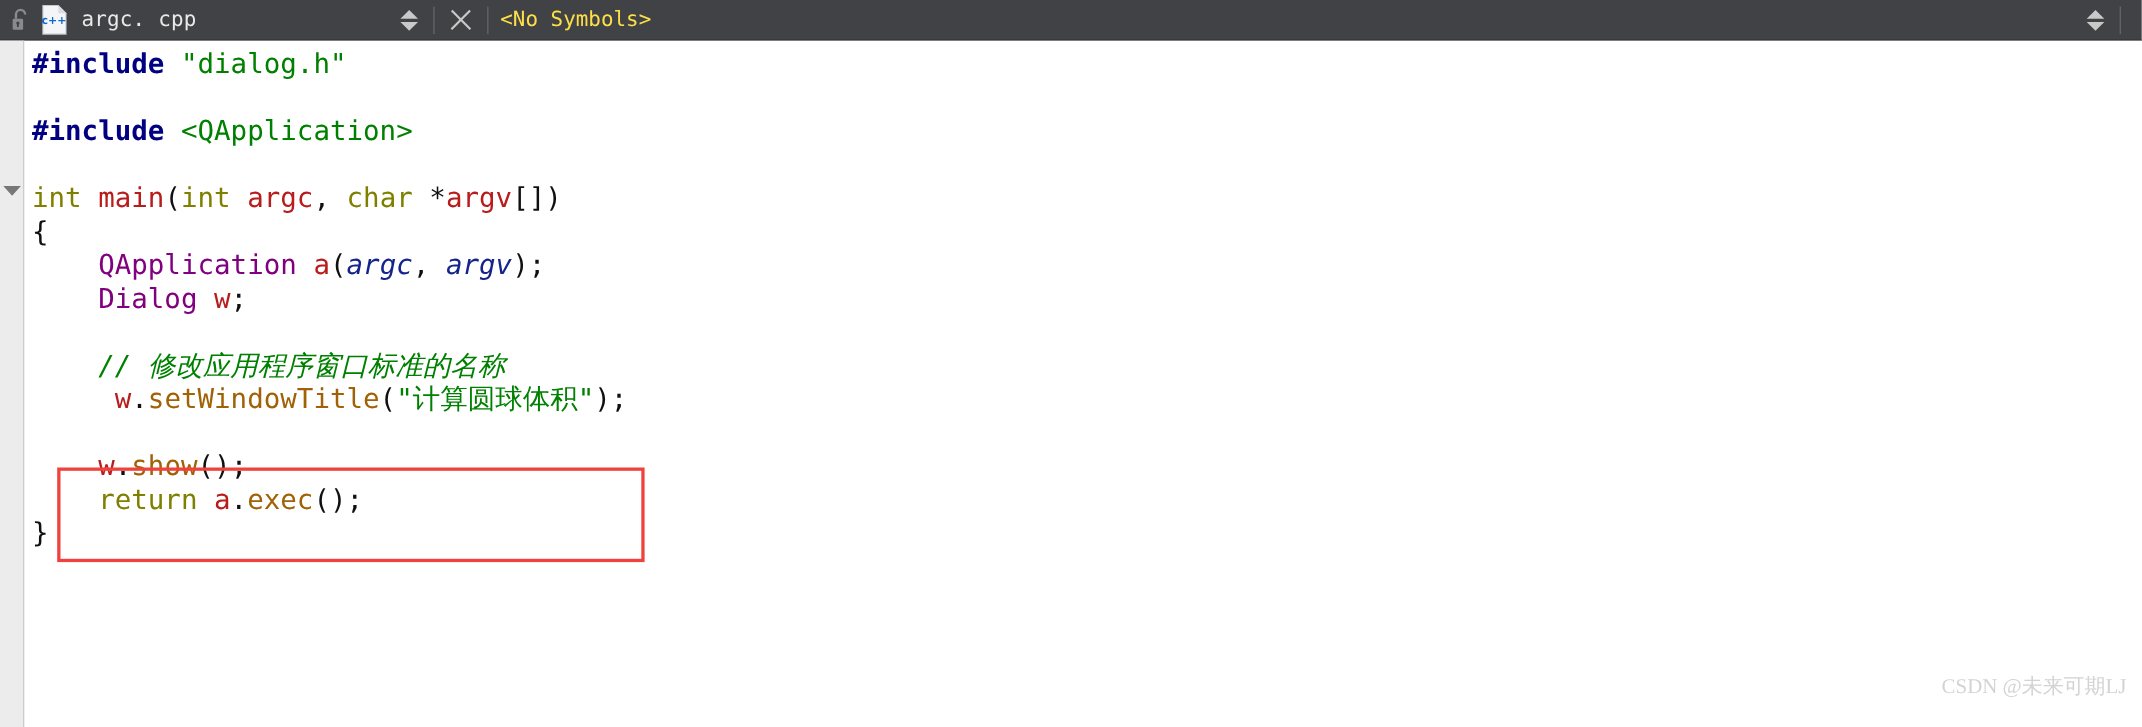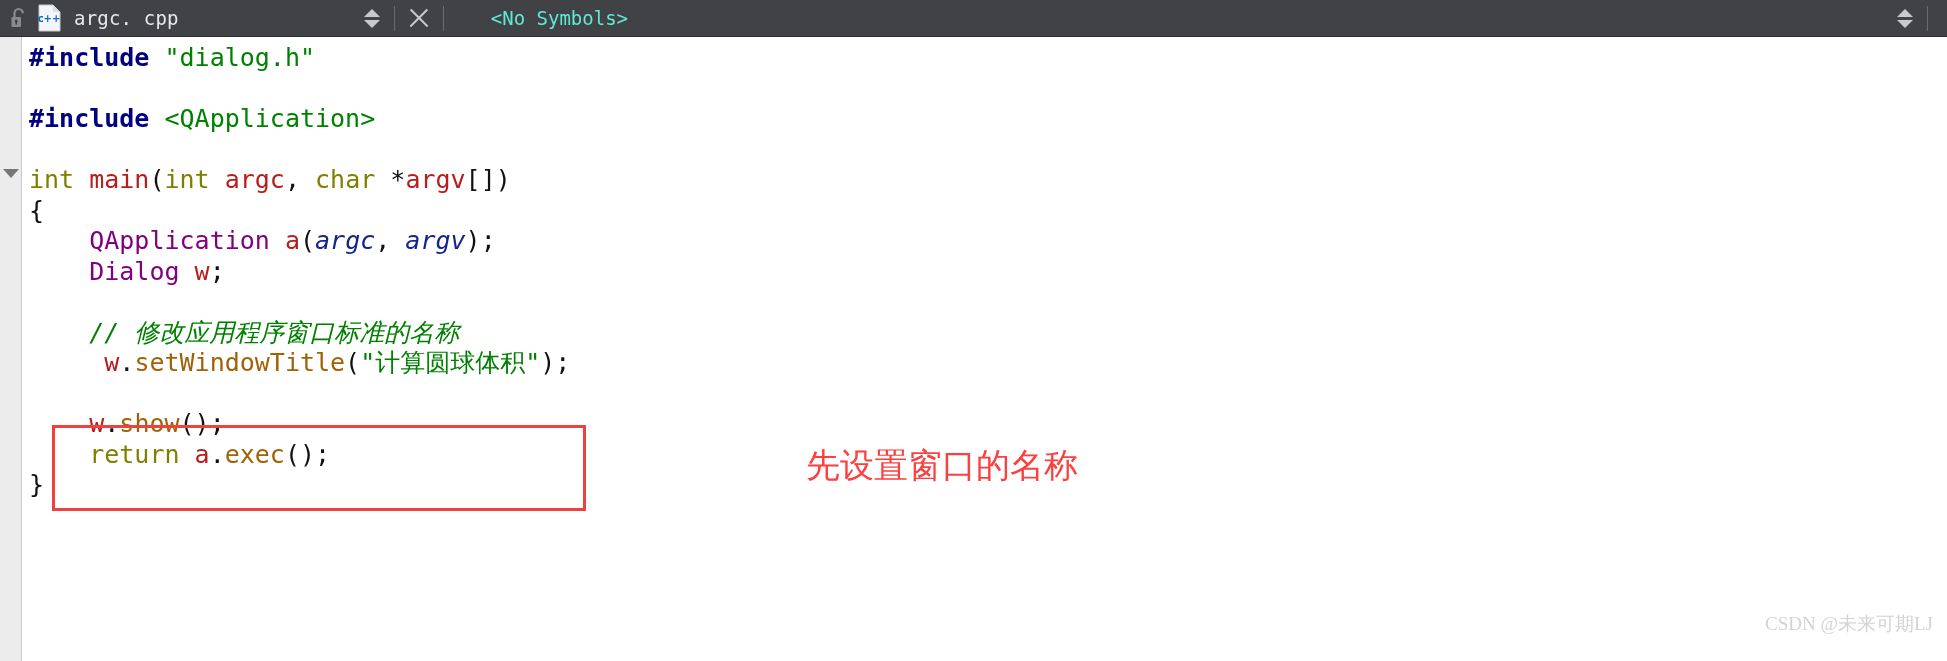--- a/index.html
+++ b/index.html
@@ -86,25 +86,24 @@
     position: absolute;
     left: 1px;
     top: 12px;
     width: 24px;
     height: 2.4px;
     background: #c9c9c9;
   }
   .tb-close::before { transform: rotate(45deg); }
   .tb-close::after  { transform: rotate(-45deg); }
   .tb-symbols {
-    color: #5eead4;
+    color: #fde047;
     font-size: 19px;
     font-family: "DejaVu Sans Mono", monospace;
     white-space: nowrap;
-    margin-left: 36px;
   }
   .tb-right {
     position: absolute;
     right: 8px;
     top: 0;
     height: 37px;
     display: flex;
     align-items: center;
   }
 
@@ -238,16 +237,15 @@
 <div class="editor">
 
   <div class="gutter">
     <div class="fold-marker"></div>
   </div>
 
   <div class="code" id="code-area"><div class="ln"><span class="t-pre">#include</span><span class="t-punct"> </span><span class="t-inc">"dialog.h"</span></div><div class="ln">&nbsp;</div><div class="ln"><span class="t-pre">#include</span><span class="t-punct"> </span><span class="t-inc">&lt;QApplication&gt;</span></div><div class="ln">&nbsp;</div><div class="ln"><span class="t-kw">int</span><span class="t-punct"> </span><span class="t-plain">main</span><span class="t-punct">(</span><span class="t-kw">int</span><span class="t-punct"> </span><span class="t-plain">argc</span><span class="t-punct">, </span><span class="t-kw">char</span><span class="t-punct"> *</span><span class="t-plain">argv</span><span class="t-punct">[])</span></div><div class="ln"><span class="t-punct">{</span></div><div class="ln"><span class="t-punct">    </span><span class="t-type">QApplication</span><span class="t-punct"> </span><span class="t-plain">a</span><span class="t-punct">(</span><span class="t-param">argc</span><span class="t-punct">, </span><span class="t-param">argv</span><span class="t-punct">);</span></div><div class="ln"><span class="t-punct">    </span><span class="t-type">Dialog</span><span class="t-punct"> </span><span class="t-plain">w</span><span class="t-punct">;</span></div><div class="ln">&nbsp;</div><div class="ln"><span class="t-punct">    </span><span class="t-cmt">// 修改应用程序窗口标准的名称</span></div><div class="ln"><span class="t-punct">     </span><span class="t-plain">w</span><span class="t-punct">.</span><span class="t-func">setWindowTitle</span><span class="t-punct">(</span><span class="t-str">"计算圆球体积"</span><span class="t-punct">);</span></div><div class="ln">&nbsp;</div><div class="ln"><span class="t-punct">    </span><span class="t-plain">w</span><span class="t-punct">.</span><span class="t-func">show</span><span class="t-punct">();</span></div><div class="ln"><span class="t-punct">    </span><span class="t-kw">return</span><span class="t-punct"> </span><span class="t-plain">a</span><span class="t-punct">.</span><span class="t-func">exec</span><span class="t-punct">();</span></div><div class="ln"><span class="t-punct">}</span></div></div>
 
   <div class="hl-box" style="border-color: rgb(240, 66, 60);"></div>
 
-  <div class="annotation" style="color: rgb(252, 64, 64);">先设置窗口的名称</div>
 
   <div class="watermark" style="color: rgb(211, 211, 211);">CSDN @未来可期LJ</div>
 </div>
 
 </body></html>

